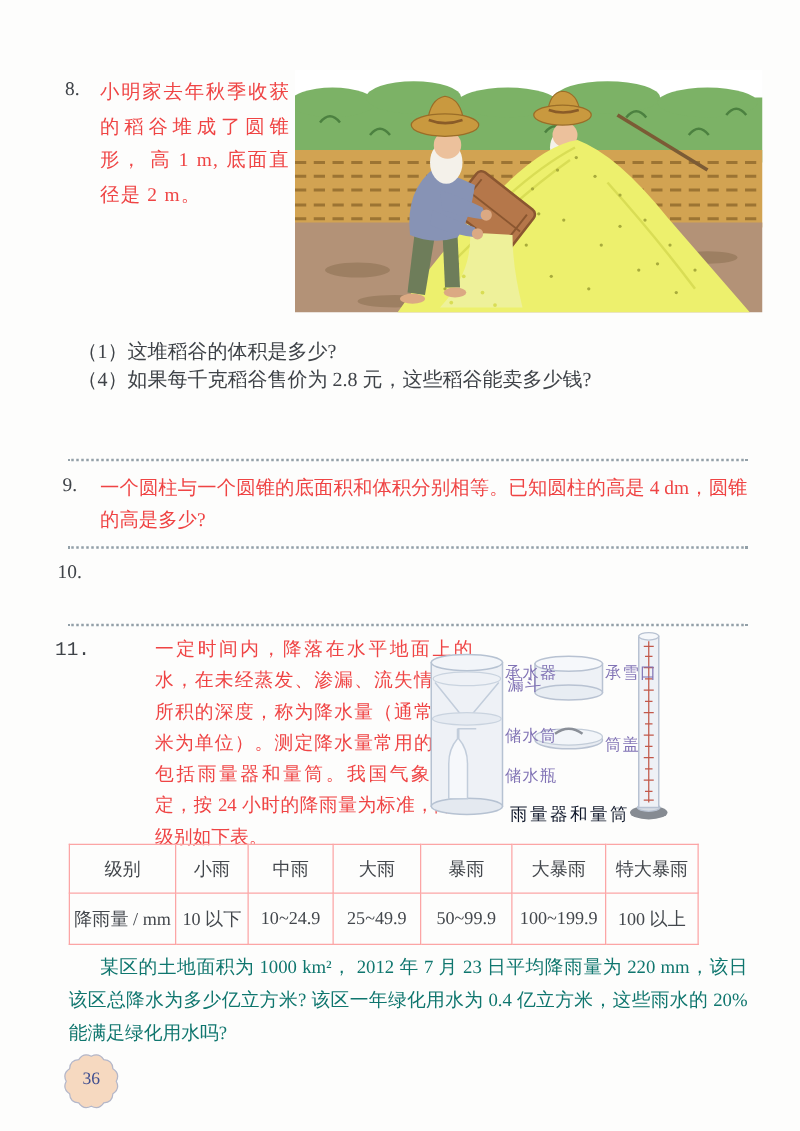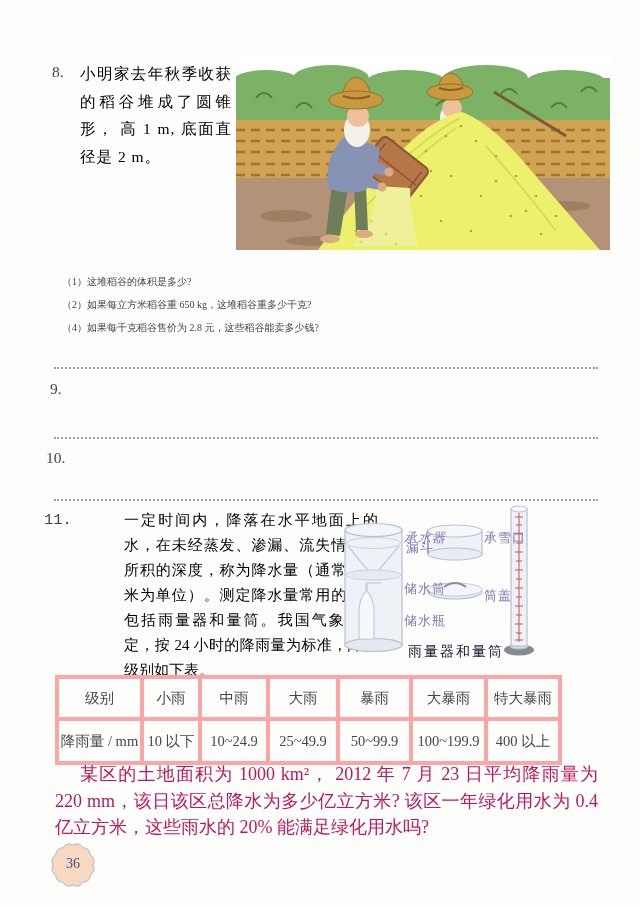--- a/index.html
+++ b/index.html
@@ -3,33 +3,33 @@
 <meta charset="utf-8">
 <style>
   html,body{margin:0;padding:0;background:#ffffff;}
   .page{
     position:relative;width:640px;height:905px;background:#fdfdfc;
     font-family:"Liberation Serif","DejaVu Serif",serif;color:#3f4348;
     overflow:hidden;
   }
   .abs{position:absolute;}
   .prob-num{font-size:15.5px;color:#3f4348;}
-  .prob-text{font-size:15.5px;line-height:26px;text-align:justify;color:#000000;}
+  .prob-text{font-size:15.5px;line-height:26px;text-align:justify;color:#ef4444;}
   .narrow{line-height:27.5px;letter-spacing:1px;}
-  .subq{font-size:10px;line-height:23.2px;white-space:nowrap;color:#3f4348;}
+  .subq{font-size:16px;line-height:23.2px;white-space:nowrap;color:#3f4348;}
   .divider{height:0;border-top:2px dotted #93a0a8;}
   .p11text{font-size:15px;line-height:25px;text-align:justify;}
   .diagram{width:292px;height:172px;}
   .dlabel{position:absolute;font-size:13px;color:#8173b5;letter-spacing:1px;white-space:nowrap;}
   .dcaption{position:absolute;font-size:14px;color:#0f172a;letter-spacing:2px;white-space:nowrap;}
   table.rain{border-collapse:collapse;table-layout:fixed;width:503px;font-size:14.5px;color:#43474c;}
-  table.rain td{border:4px solid #fca5a5;text-align:center;padding:0;white-space:nowrap;}
+  table.rain td{border:1px solid #fca5a5;text-align:center;padding:0;white-space:nowrap;}
   table.rain tr.hdr td{height:38px;}
   table.rain tr.val td{height:40px;}
-  .followup{font-size:18px;line-height:26.5px;text-align:justify;text-indent:25px;color:#be185d;}
+  .followup{font-size:15px;line-height:26.5px;text-align:justify;text-indent:25px;color:#0f766e;}
   .badge{width:46px;height:46px;}
   .badge-num{position:absolute;left:0;top:14px;width:46px;text-align:center;
     font-size:14px;color:#3f4e8f;}
 </style>
 </head>
 <body>
 
 <div class="page">
 
   <div class="abs prob-num" style="left:52px;top:63px;">8.</div>
@@ -133,27 +133,27 @@
       <ellipse cx="121" cy="74" rx="13" ry="17" fill="#f4f1ea"></ellipse>
       <circle cx="122" cy="60" r="11" fill="#ecc19c"></circle>
       <path d="M106,42 Q108,23 120,21 Q133,23 135,42 Z" fill="#c9993f" stroke="#9a6d28" stroke-width="1"></path>
       <ellipse cx="120" cy="44" rx="27" ry="9" fill="#c9993f" stroke="#9a6d28" stroke-width="1"></ellipse>
       <path d="M107,40 Q120,45 134,40" stroke="#8a5c28" stroke-width="2" fill="none"></path>
     </g>
   </svg>
 
   <div class="abs" style="left:62px;top:270px;">
     <div class="subq">（1）这堆稻谷的体积是多少?</div>
-    <div class="subq">（2）如果每立方米稻谷重 650 kg，这堆稻谷重多少千克?</div>
     <div class="subq">（4）如果每千克稻谷售价为 2.8 元，这些稻谷能卖多少钱?</div>
   </div>
 
   <div class="abs divider" style="left:54px;top:367px;width:544px;"></div>
 
   <div class="abs prob-num" style="left:50px;top:380px;">9.</div>
+  <div class="abs prob-text" style="left:80px;top:378px;width:518px;">一个圆柱与一个圆锥的底面积和体积分别相等。已知圆柱的高是 4 dm，圆锥的高是多少?</div>
 
   <div class="abs divider" style="left:54px;top:437px;width:544px;"></div>
 
   <div class="abs prob-num" style="left:46px;top:449px;">10.</div>
 
   <div class="abs divider" style="left:54px;top:499px;width:544px;"></div>
 
   <div class="abs prob-num" style="left:44px;top:511px;font-family:Liberation Mono, monospace;">11.</div>
   <div class="abs prob-text p11text" style="left:80px;top:508px;width:254px;margin-left:44px;">一定时间内，降落在水平地面上的水，在未经蒸发、渗漏、流失情况下所积的深度，称为降水量（通常以毫米为单位）。测定降水量常用的仪器包括雨量器和量筒。我国气象上规定，按 24 小时的降雨量为标准，降雨级别如下表。</div>
 
@@ -185,21 +185,21 @@
 
       <g>
         <ellipse cx="189" cy="147" rx="15" ry="5.5" fill="#868b92"></ellipse>
         <ellipse cx="189" cy="143" rx="9" ry="3" fill="#d8dde4" stroke="#b8c2d2" stroke-width="1"></ellipse>
         <rect x="181" y="6" width="16" height="137" fill="#eef1f6" stroke="#b8c2d2" stroke-width="1.2"></rect>
         <ellipse cx="189" cy="6" rx="8" ry="3" fill="#f6f8fb" stroke="#b8c2d2" stroke-width="1"></ellipse>
         <line x1="189" y1="10" x2="189" y2="139" stroke="#c2584a" stroke-width="1"></line>
         <path d="M185,14 h8 M186,22 h6 M185,31 h8 M186,40 h6 M185,49 h8 M186,58 h6 M185,67 h8 M186,76 h6 M185,85 h8 M186,94 h6 M185,103 h8 M186,112 h6 M185,121 h8 M186,130 h6 M185,137 h8" stroke="#c2584a" stroke-width="1"></path>
       </g>
     </svg>
-    <span class="dlabel" style="left:74px;top:26px;font-style:italic;">承水器</span>
+    <span class="dlabel" style="left:74px;top:26px;">承水器</span>
     <span class="dlabel" style="left:76px;top:36px;">漏斗</span>
     <span class="dlabel" style="left:154px;top:26px;">承雪口</span>
     <span class="dlabel" style="left:74px;top:77px;">储水筒</span>
     <span class="dlabel" style="left:154px;top:84px;">筒盖</span>
     <span class="dlabel" style="left:74px;top:109px;">储水瓶</span>
     <span class="dcaption" style="left:78px;top:140px;">雨量器和量筒</span>
   </div>
 
   <table class="rain abs" style="left:55px;top:675px;">
     <colgroup>
@@ -221,21 +221,21 @@
       <td>大暴雨</td>
       <td>特大暴雨</td>
     </tr>
     <tr class="val">
       <td>降雨量 / mm</td>
       <td>10 以下</td>
       <td>10~24.9</td>
       <td>25~49.9</td>
       <td>50~99.9</td>
       <td>100~199.9</td>
-      <td>400 以上</td>
+      <td>100 以上</td>
     </tr>
   </tbody>
     </table>
 
   <div class="abs followup" style="left:55px;top:761px;width:543px;">某区的土地面积为 1000 km²， 2012 年 7 月 23 日平均降雨量为 220 mm，该日该区总降水为多少亿立方米? 该区一年绿化用水为 0.4 亿立方米，这些雨水的 20% 能满足绿化用水吗?</div>
 
   <div class="abs" style="left:50px;top:842px;width:46px;height:46px;">
     <svg class="badge" viewBox="0 0 46 46">
       <path d="M43,23 Q46.2,29.2 40.3,33 Q40,40 33,40.3 Q29.2,46.2 23,43 Q16.8,46.2 13,40.3 Q6,40 5.7,33 Q-0.2,29.2 3,23 Q-0.2,16.8 5.7,13 Q6,6 13,5.7 Q16.8,-0.2 23,3 Q29.2,-0.2 33,5.7 Q40,6 40.3,13 Q46.2,16.8 43,23 Z" fill="#f6d9c0" stroke="#b4b7c9" stroke-width="1"></path>
     </svg>

